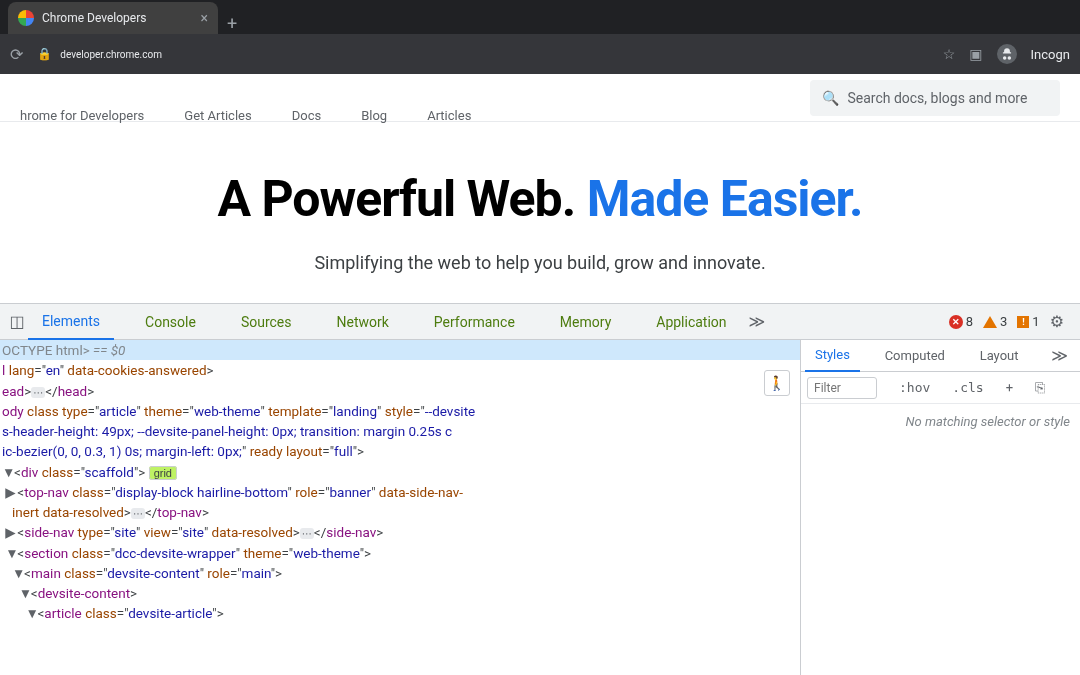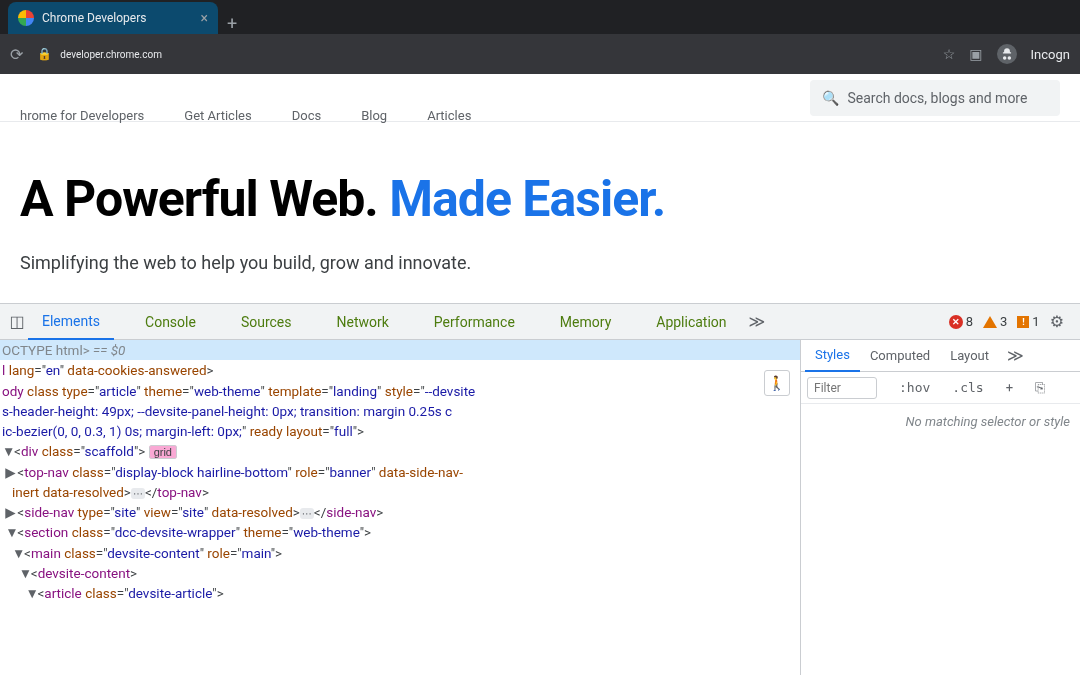--- a/index.html
+++ b/index.html
@@ -1,42 +1,42 @@
 <!DOCTYPE html>
 <html><head>
 <meta charset="utf-8">
 <style>
 * { margin: 0; padding: 0; box-sizing: border-box; font-family: -apple-system, BlinkMacSystemFont, "Segoe UI", Roboto, sans-serif; }
 body { width: 1080px; height: 675px; overflow: hidden; background: #fff; }
 
 
 .browser-chrome { background: #202124; height: 74px; }
 .tab-strip { height: 34px; display: flex; align-items: flex-end; padding-left: 8px; }
-.tab { background: #0c4a6e; height: 32px; border-radius: 8px 8px 0 0; display: flex; align-items: center; padding: 0 10px; gap: 8px; min-width: 210px; }
+.tab { background: #404040; height: 32px; border-radius: 8px 8px 0 0; display: flex; align-items: center; padding: 0 10px; gap: 8px; min-width: 210px; }
 .tab-favicon { width: 16px; height: 16px; border-radius: 50%; background: conic-gradient(#ea4335 0 90deg,#4285f4 90deg 180deg,#34a853 180deg 270deg,#fbbc05 270deg 360deg); }
 .tab-title { color: #e8eaed; font-size: 12px; flex: 1; }
 .tab-close { color: #9aa0a6; font-size: 14px; }
 .new-tab { color: #9aa0a6; width: 28px; text-align: center; font-size: 18px; }
 .addr-row { background: #35363a; height: 40px; display: flex; align-items: center; padding: 0 10px; gap: 14px; }
 .nav-icon { color: #9aa0a6; font-size: 16px; }
 .addr-bar { flex: 1; display: flex; align-items: center; gap: 8px; }
 .lock-icon { color: #9aa0a6; font-size: 12px; }
 .url { color: #e8eaed; font-size: 10px; }
 .right-icons { display: flex; gap: 14px; align-items: center; color: #9aa0a6; font-size: 14px; }
 .profile-badge { width: 20px; height: 20px; border-radius: 50%; background: #5f6368; display: flex; align-items: center; justify-content: center; }
 .profile-badge svg { width: 14px; height: 14px; fill: #e8eaed; }
 
 
 .site-header { height: 48px; border-bottom: 1px solid #e8eaed; display: flex; align-items: center; padding: 0 20px; }
 .site-nav { display: flex; gap: 40px; margin-top: 36px; }
 .site-nav-item { color: #5f6368; font-size: 13px; }
 .site-search { margin-left: auto; background: #f1f3f4; height: 36px; width: 250px; border-radius: 4px; display: flex; align-items: center; padding: 0 12px; gap: 8px; color: #5f6368; font-size: 14px; }
 
 
-.hero { text-align: left; padding: 48px 20px 30px; }
+.hero { text-align: center; padding: 48px 20px 30px; }
 .hero h1 { font-size: 50px; font-weight: 700; letter-spacing: -1px; }
 .hero h1 .accent { color: #1a73e8; }
 .hero p { color: #3c4043; font-size: 18px; margin-top: 24px; }
 
 
 .devtools { border-top: 1px solid #cacdd1; background: #f1f3f4; display: flex; flex-direction: column; height: 380px; }
 .dt-toolbar { height: 36px; display: flex; align-items: center; border-bottom: 1px solid #cacdd1; padding: 0 6px; }
 .dt-dock { width: 22px; text-align: center; color: #5f6368; }
 .dt-tabs { display: flex; gap: 17px; }
 .dt-tab { padding: 0 14px; height: 36px; display: flex; align-items: center; color: #4d7c0f; font-size: 14px; }
@@ -56,25 +56,25 @@
 .dom-line.sel { background: #cfe8fc; }
 .accessibility-btn { position: absolute; top: 30px; right: 10px; width: 26px; height: 26px; border: 1px solid #cacdd1; border-radius: 3px; background: #fff; display: flex; align-items: center; justify-content: center; font-size: 14px; }
 
 .t-doctype { color: #80868b; margin-top: 36px; }
 .t-tag { color: #881280; }
 .t-attr { color: #994500; }
 .t-val { color: #1a1aa6; }
 .t-punc { color: #3c4043; }
 .t-grey { color: #80868b; font-style: italic; }
 .twisty { color: #5f6368; display: inline-block; width: 12px; }
-.badge { background: #f9a8d4; border: 1px solid #cacdd1; border-radius: 3px; padding: 0 4px; font-size: 11px; color: #3c4043; font-family: -apple-system, sans-serif; }
+.badge { background: #bef264; border: 1px solid #cacdd1; border-radius: 3px; padding: 0 4px; font-size: 11px; color: #3c4043; font-family: -apple-system, sans-serif; }
 .ellips { background: #e8eaed; border-radius: 3px; padding: 0 2px; font-size: 10px; color: #5f6368; }
 
 .styles-panel { width: 280px; border-left: 1px solid #cacdd1; background: #fff; display: flex; flex-direction: column; }
-.styles-tabs { height: 32px; display: flex; align-items: center; border-bottom: 1px solid #cacdd1; padding: 0 4px; }
+.styles-tabs { height: 32px; display: flex; align-items: center; border-bottom: 1px solid #cacdd1; padding: 0 4px; justify-content: space-between; }
 .s-tab { padding: 0 10px; height: 32px; display: flex; align-items: center; font-size: 13px; color: #5f6368; }
 .s-tab.active { color: #1a73e8; border-bottom: 2px solid #1a73e8; }
 .styles-filter-row { height: 32px; display: flex; align-items: center; border-bottom: 1px solid #e8eaed; padding: 0 6px; gap: 22px; font-size: 13px; color: #5f6368; }
 .filter-input { border: 1px solid #cacdd1; border-radius: 3px; height: 22px; padding: 0 6px; width: 70px; font-size: 12px; color: #5f6368; }
 .styles-tool { font-family: Menlo, monospace; font-size: 13px; }
 .styles-content { padding: 10px; color: #80868b; font-style: italic; font-size: 13px; text-align: right; }
 </style>
 </head>
 <body>
 
@@ -153,20 +153,21 @@
         </span>
       <span class="gear">⚙</span>
     </div>
   </div>
 
   <div class="dt-body">
     <div class="elements-panel">
       <div class="accessibility-btn">🚶</div>
       <div class="dom-line sel"><span class="t-doctype">OCTYPE html&gt;</span><span class="t-grey"> == $0</span></div>
       <div class="dom-line"><span class="t-tag">l</span> <span class="t-attr">lang</span><span class="t-punc">="</span><span class="t-val">en</span><span class="t-punc">"</span> <span class="t-attr">data-cookies-answered</span><span class="t-punc">&gt;</span></div>
+      <div class="dom-line"><span class="t-tag">ead</span><span class="t-punc">&gt;</span><span class="ellips">⋯</span><span class="t-punc">&lt;/</span><span class="t-tag">head</span><span class="t-punc">&gt;</span></div>
       <div class="dom-line"><span class="t-tag">ody</span> <span class="t-attr">class</span> <span class="t-attr">type</span><span class="t-punc">="</span><span class="t-val">article</span><span class="t-punc">"</span> <span class="t-attr">theme</span><span class="t-punc">="</span><span class="t-val">web-theme</span><span class="t-punc">"</span> <span class="t-attr">template</span><span class="t-punc">="</span><span class="t-val">landing</span><span class="t-punc">"</span> <span class="t-attr">style</span><span class="t-punc">="</span><span class="t-val">--devsite</span></div>
       <div class="dom-line"><span class="t-val">s-header-height: 49px; --devsite-panel-height: 0px; transition: margin 0.25s c</span></div>
       <div class="dom-line"><span class="t-val">ic-bezier(0, 0, 0.3, 1) 0s; margin-left: 0px;</span><span class="t-punc">"</span> <span class="t-attr">ready</span> <span class="t-attr">layout</span><span class="t-punc">="</span><span class="t-val">full</span><span class="t-punc">"&gt;</span></div>
       <div class="dom-line"><span class="twisty">▼</span><span class="t-punc">&lt;</span><span class="t-tag">div</span> <span class="t-attr">class</span><span class="t-punc">="</span><span class="t-val">scaffold</span><span class="t-punc">"&gt;</span> <span class="badge">grid</span></div>
       <div class="dom-line"> <span class="twisty">▶</span><span class="t-punc">&lt;</span><span class="t-tag">top-nav</span> <span class="t-attr">class</span><span class="t-punc">="</span><span class="t-val">display-block hairline-bottom</span><span class="t-punc">"</span> <span class="t-attr">role</span><span class="t-punc">="</span><span class="t-val">banner</span><span class="t-punc">"</span> <span class="t-attr">data-side-nav-</span></div>
       <div class="dom-line">   <span class="t-attr">inert</span> <span class="t-attr">data-resolved</span><span class="t-punc">&gt;</span><span class="ellips">⋯</span><span class="t-punc">&lt;/</span><span class="t-tag">top-nav</span><span class="t-punc">&gt;</span></div>
       <div class="dom-line"> <span class="twisty">▶</span><span class="t-punc">&lt;</span><span class="t-tag">side-nav</span> <span class="t-attr">type</span><span class="t-punc">="</span><span class="t-val">site</span><span class="t-punc">"</span> <span class="t-attr">view</span><span class="t-punc">="</span><span class="t-val">site</span><span class="t-punc">"</span> <span class="t-attr">data-resolved</span><span class="t-punc">&gt;</span><span class="ellips">⋯</span><span class="t-punc">&lt;/</span><span class="t-tag">side-nav</span><span class="t-punc">&gt;</span></div>
       <div class="dom-line"> <span class="twisty">▼</span><span class="t-punc">&lt;</span><span class="t-tag">section</span> <span class="t-attr">class</span><span class="t-punc">="</span><span class="t-val">dcc-devsite-wrapper</span><span class="t-punc">"</span> <span class="t-attr">theme</span><span class="t-punc">="</span><span class="t-val">web-theme</span><span class="t-punc">"&gt;</span></div>
       <div class="dom-line">   <span class="twisty">▼</span><span class="t-punc">&lt;</span><span class="t-tag">main</span> <span class="t-attr">class</span><span class="t-punc">="</span><span class="t-val">devsite-content</span><span class="t-punc">"</span> <span class="t-attr">role</span><span class="t-punc">="</span><span class="t-val">main</span><span class="t-punc">"&gt;</span></div>
       <div class="dom-line">     <span class="twisty">▼</span><span class="t-punc">&lt;</span><span class="t-tag">devsite-content</span><span class="t-punc">&gt;</span></div>

